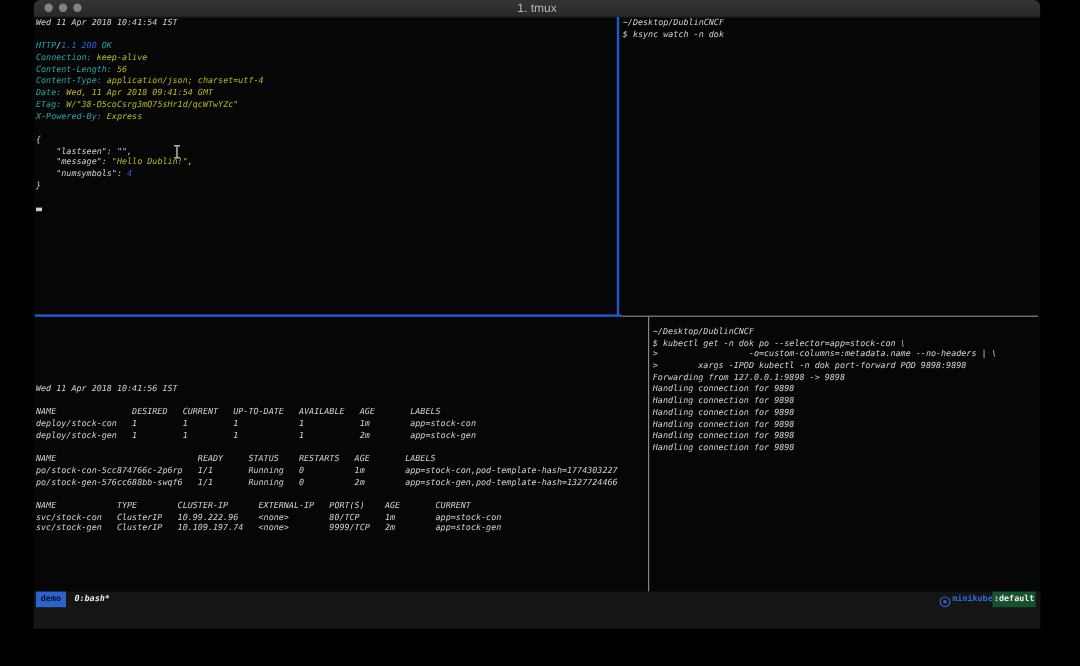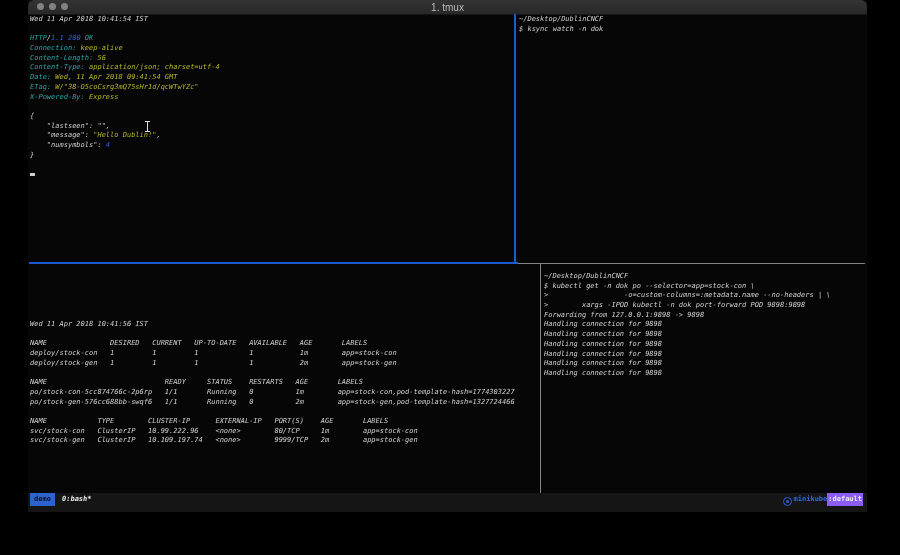--- a/index.html
+++ b/index.html
@@ -24,32 +24,32 @@
           color:transparent;}
   .pane-tl{left:2px;top:15px;width:482px;height:246px;}
   .pane-tr{left:491px;top:15px;width:346px;height:246px;}
   .pane-bl{left:2px;top:272px;width:508px;height:219px;margin-top:48px;}
   .pane-br{left:516px;top:272px;width:321px;height:219px;}
   .divider{position:absolute;}
   .div-v-blue{left:486px;top:14px;width:2px;height:250px;background:#1f5ad2;}
   .div-h-blue{left:1px;top:262px;width:489px;height:2px;background:#1f5ad2;}
   .div-h-grey{left:490px;top:263px;width:347px;height:1px;background:#858585;}
   .div-v-grey{left:512px;top:264px;width:1px;height:229px;background:#858585;}
-  .statusbar{position:absolute;left:0;top:493px;width:100%;height:19px;background:#151515;
+  .statusbar{position:absolute;left:0;top:493px;width:100%;height:31px;background:#151515;
              font-size:7px;line-height:13px;}
   .session{position:absolute;left:2px;top:0;height:13px;padding:0 4px;background:#2d63cf;
            color:#06122b;font-weight:bold;}
   .winlabel{position:absolute;left:34px;top:0;color:#eaeaea;font-weight:bold;font-style:italic;}
   .status-right{position:absolute;right:4px;top:0;height:13px;display:flex;align-items:flex-end;}
   .helm{display:inline-block;width:7px;height:7px;border:1px solid #2d63cf;border-radius:50%;
         position:relative;margin-right:2px;}
   .helm::after{content:"";position:absolute;left:2px;top:2px;width:3px;height:3px;
                border-radius:50%;background:#2d63cf;}
   .ctx{color:#2d6bdf;font-weight:bold;}
-  .ns{color:#ececec;font-weight:bold;background:#8b5cf6;padding:0 1px;margin-top:44px;}
+  .ns{color:#ececec;font-weight:bold;background:#14532d;padding:0 1px;margin-top:44px;}
   .ibeam{position:absolute;left:116px;top:121px;width:7px;height:11px;}
   .ibeam .stem{position:absolute;left:3px;top:1px;width:1px;height:9px;background:#dedede;}
   .ibeam .cap{position:absolute;left:1px;width:5px;height:1px;background:#dedede;}
   .ibeam .cap.top{top:0;}
   .ibeam .cap.bot{top:10px;}
 </style>
 </head>
 <body>
 
 <div class="screen">
@@ -91,21 +91,21 @@
         <div class="tl"><span class="fg">Wed 11 Apr 2018 10:41:56 IST</span></div>
         <div class="tl"><span class="fg"></span></div>
         <div class="tl"><span class="fg">NAME               DESIRED   CURRENT   UP-TO-DATE   AVAILABLE   AGE       LABELS</span></div>
         <div class="tl"><span class="fg">deploy/stock-con   1         1         1            1           1m        app=stock-con</span></div>
         <div class="tl"><span class="fg">deploy/stock-gen   1         1         1            1           2m        app=stock-gen</span></div>
         <div class="tl"><span class="fg"></span></div>
         <div class="tl"><span class="fg">NAME                            READY     STATUS    RESTARTS   AGE       LABELS</span></div>
         <div class="tl"><span class="fg">po/stock-con-5cc874766c-2p6rp   1/1       Running   0          1m        app=stock-con,pod-template-hash=1774303227</span></div>
         <div class="tl"><span class="fg">po/stock-gen-576cc688bb-swqf6   1/1       Running   0          2m        app=stock-gen,pod-template-hash=1327724466</span></div>
         <div class="tl"><span class="fg"></span></div>
-        <div class="tl"><span class="fg">NAME            TYPE        CLUSTER-IP      EXTERNAL-IP   PORT(S)    AGE       LABELS</span></div>
+        <div class="tl"><span class="fg">NAME            TYPE        CLUSTER-IP      EXTERNAL-IP   PORT(S)    AGE       CURRENT</span></div>
         <div class="tl"><span class="fg">svc/stock-con   ClusterIP   10.99.222.96    &lt;none&gt;        80/TCP     1m        app=stock-con</span></div>
         <div class="tl"><span class="fg">svc/stock-gen   ClusterIP   10.109.197.74   &lt;none&gt;        9999/TCP   2m        app=stock-gen</span></div>
       </div>
     <div class="pane pane-br">
         <div class="tl"><span class="fg">~/Desktop/DublinCNCF</span></div>
         <div class="tl"><span class="fg">$ kubectl get -n dok po --selector=app=stock-con \</span></div>
         <div class="tl"><span class="fg">&gt;                  -o=custom-columns=:metadata.name --no-headers | \</span></div>
         <div class="tl"><span class="fg">&gt;        xargs -IPOD kubectl -n dok port-forward POD 9898:9898</span></div>
         <div class="tl"><span class="fg">Forwarding from 127.0.0.1:9898 -&gt; 9898</span></div>
         <div class="tl"><span class="fg">Handling connection for 9898</span></div>

